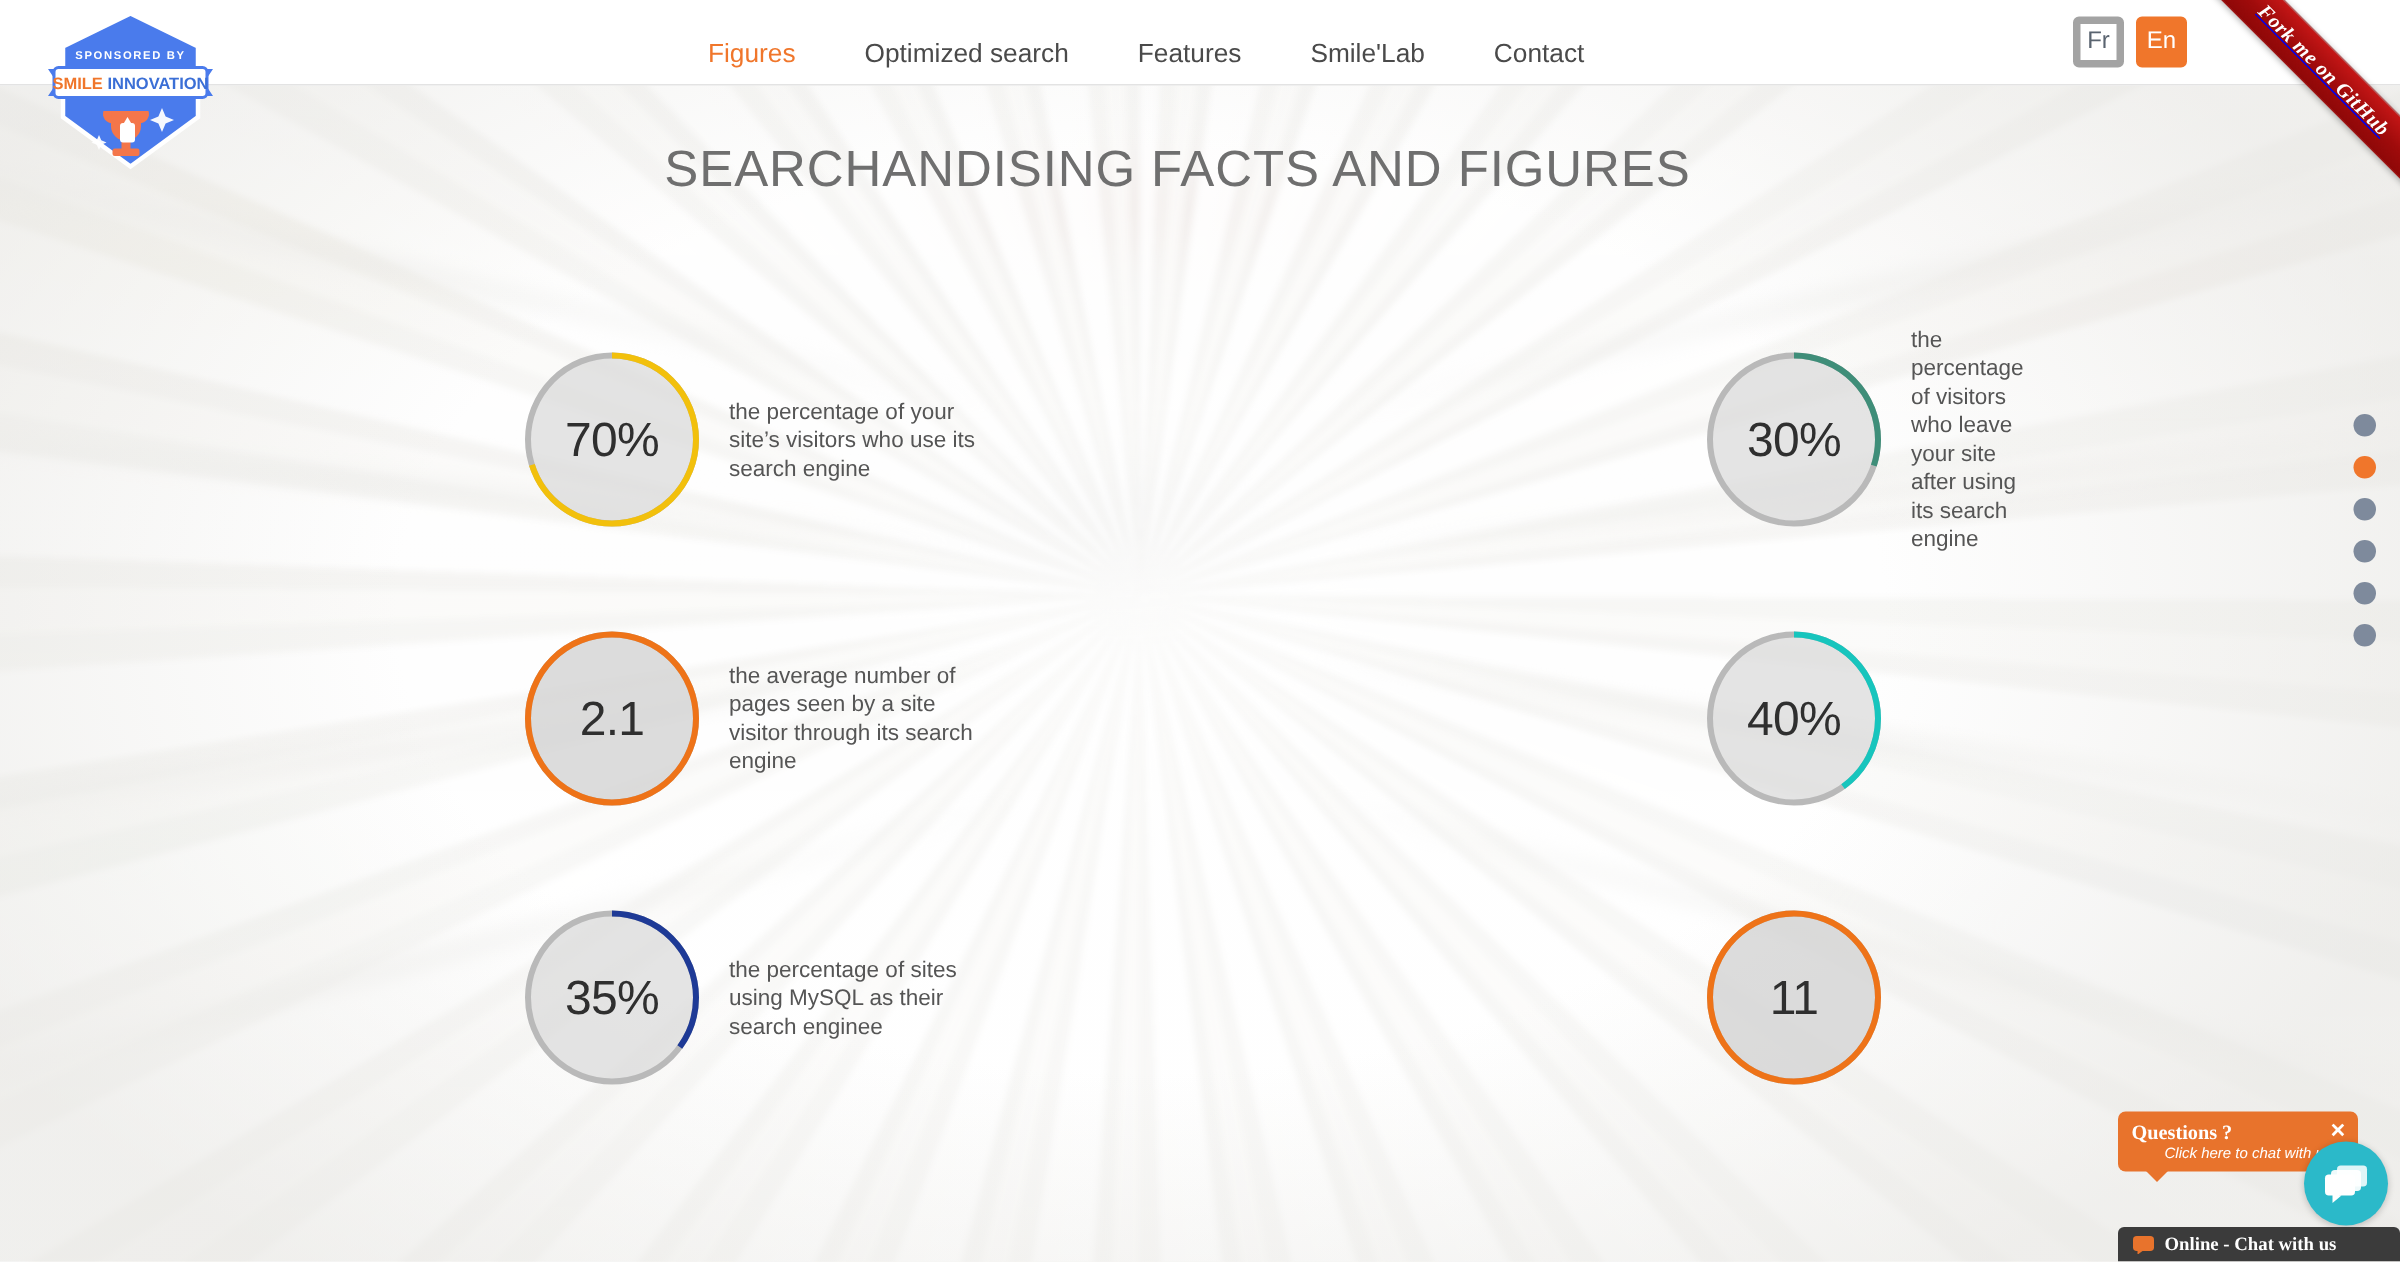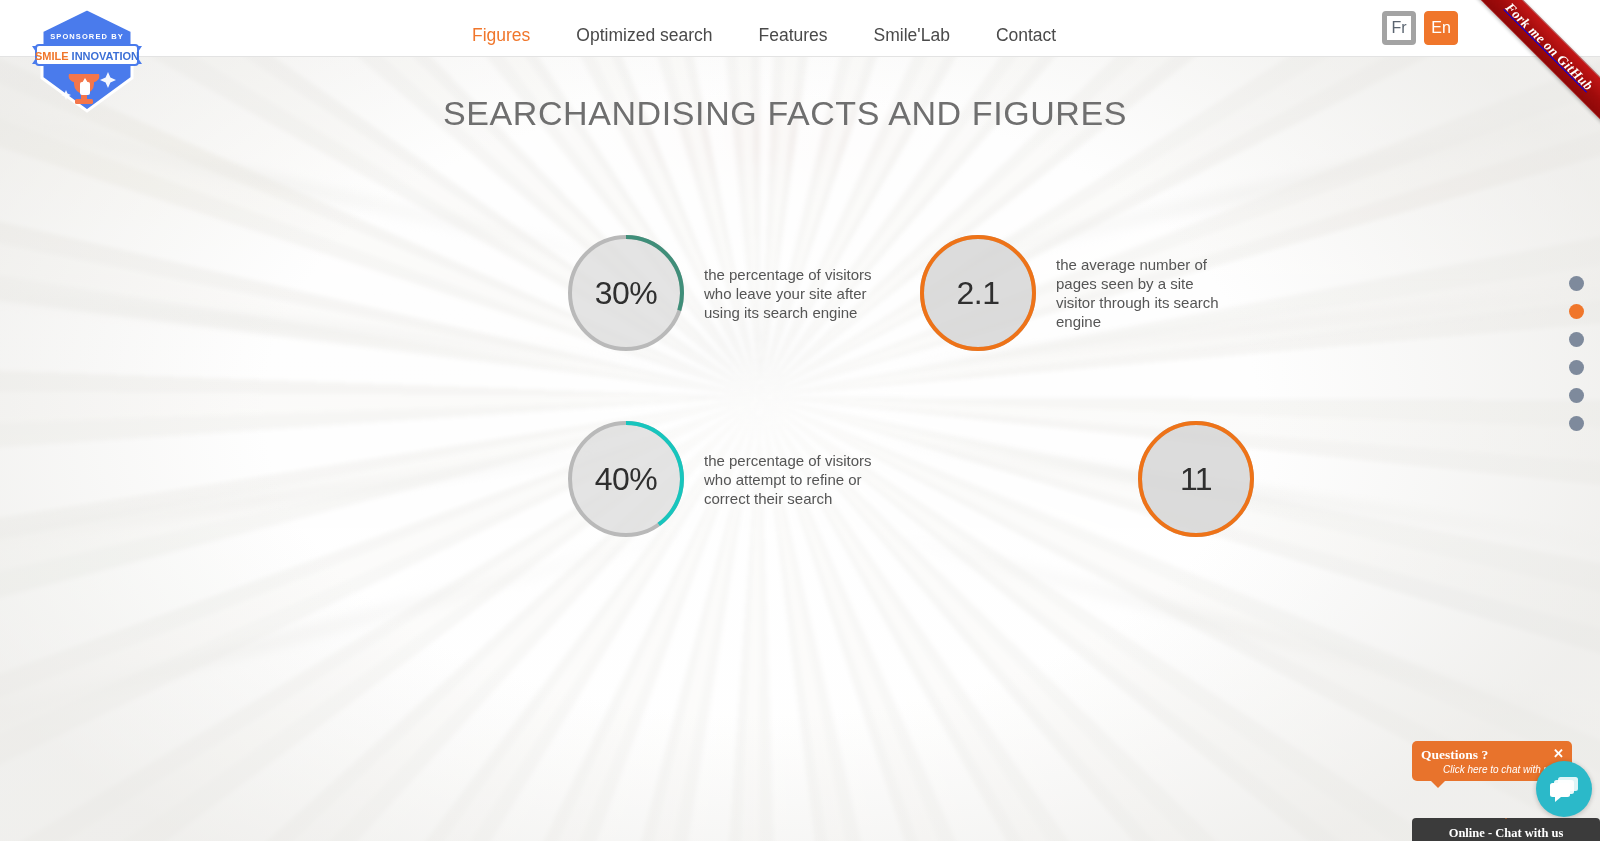--- a/index.html
+++ b/index.html
@@ -167,21 +167,21 @@
   #chat-bubble {
     position: absolute; right: 8px; top: 30px; width: 56px; height: 56px;
     border-radius: 50%; background: #2bb9c9;
     display: flex; align-items: center; justify-content: center;
     box-shadow: 0 1px 5px rgba(0,0,0,.22);
     cursor: pointer;
   }
   #chat-bar {
     position: absolute; left: 12px; bottom: 0; width: 188px; height: 23px;
     background: #3b3b3b; border-radius: 4px 4px 0 0;
-    display: flex; align-items: center; gap: 7px; padding: 0 10px; flex-direction: column;
+    display: flex; align-items: center; gap: 7px; padding: 0 10px;
   }
   #chat-bar-txt { color: #fff; font-size: 12.5px; white-space: nowrap;
                   font-family: "Liberation Serif", serif; font-weight: 700; }
 </style>
 </head>
 <body>
 
 <div id="bg-wrap">
   <div class="bgimg bg-base"></div>
   <div class="bgimg bg-color"></div>
@@ -251,20 +251,31 @@
 </div>
 
 <a id="ribbon" href="#">
   <span>Fork me on GitHub</span>
 </a>
 
 <h1 id="page-title">SEARCHANDISING FACTS AND FIGURES</h1>
 
 <div id="stats">
 
+  <div class="stat">
+    <div class="dial">
+      <svg width="120" height="120" viewBox="0 0 120 120">
+        <circle cx="60" cy="60" r="56" fill="#d9d9d9" fill-opacity=".72"></circle>
+        <circle cx="60" cy="60" r="56" fill="none" stroke="#b9b9b9" stroke-width="4"></circle>
+        <circle class="arc" cx="60" cy="60" r="56" fill="none" stroke-width="4" stroke-linecap="butt" transform="rotate(-90 60 60)" stroke="#f2c00c" stroke-dasharray="246.30086404143978 351.85837720205683"></circle>
+      </svg>
+      <div class="num">70%</div>
+    </div>
+    <div class="stat-desc">the percentage of your site’s visitors who use its search engine</div>
+  </div>
 
   <div class="stat col2">
     <div class="dial">
       <svg width="120" height="120" viewBox="0 0 120 120">
         <circle cx="60" cy="60" r="56" fill="#d9d9d9" fill-opacity=".72"></circle>
         <circle cx="60" cy="60" r="56" fill="none" stroke="#b9b9b9" stroke-width="4"></circle>
         <circle class="arc" cx="60" cy="60" r="56" fill="none" stroke-width="4" stroke-linecap="butt" transform="rotate(-90 60 60)" stroke="#3f8e79" stroke-dasharray="105.55751316061705 351.85837720205683"></circle>
       </svg>
       <div class="num">30%</div>
     </div>
@@ -285,23 +296,33 @@
 
   <div class="stat col2">
     <div class="dial">
       <svg width="120" height="120" viewBox="0 0 120 120">
         <circle cx="60" cy="60" r="56" fill="#d9d9d9" fill-opacity=".72"></circle>
         <circle cx="60" cy="60" r="56" fill="none" stroke="#b9b9b9" stroke-width="4"></circle>
         <circle class="arc" cx="60" cy="60" r="56" fill="none" stroke-width="4" stroke-linecap="butt" transform="rotate(-90 60 60)" stroke="#17c5bd" stroke-dasharray="140.74335088082273 351.85837720205683"></circle>
       </svg>
       <div class="num">40%</div>
     </div>
-    <div class="stat-desc">the percentage of visitors who attempt to refine or correct their search</div>
-  </div>
-
+  </div>
+
+  <div class="stat">
+    <div class="dial">
+      <svg width="120" height="120" viewBox="0 0 120 120">
+        <circle cx="60" cy="60" r="56" fill="#d9d9d9" fill-opacity=".72"></circle>
+        <circle cx="60" cy="60" r="56" fill="none" stroke="#b9b9b9" stroke-width="4"></circle>
+        <circle class="arc" cx="60" cy="60" r="56" fill="none" stroke-width="4" stroke-linecap="butt" transform="rotate(-90 60 60)" stroke="#1e3a96" stroke-dasharray="123.15043202071989 351.85837720205683"></circle>
+      </svg>
+      <div class="num">35%</div>
+    </div>
+    <div class="stat-desc">the percentage of sites using MySQL as their search enginee</div>
+  </div>
 
   <div class="stat col2">
     <div class="dial">
       <svg width="120" height="120" viewBox="0 0 120 120">
         <circle cx="60" cy="60" r="56" fill="#d3d3d3" fill-opacity=".8"></circle>
         <circle cx="60" cy="60" r="56" fill="none" stroke="#b9b9b9" stroke-width="4"></circle>
         <circle class="arc" cx="60" cy="60" r="56" fill="none" stroke-width="4" stroke-linecap="butt" transform="rotate(-90 60 60)" stroke="#ee7318" stroke-dasharray="351.8583772020568 351.85837720205683"></circle>
       </svg>
       <div class="num">11</div>
     </div>

